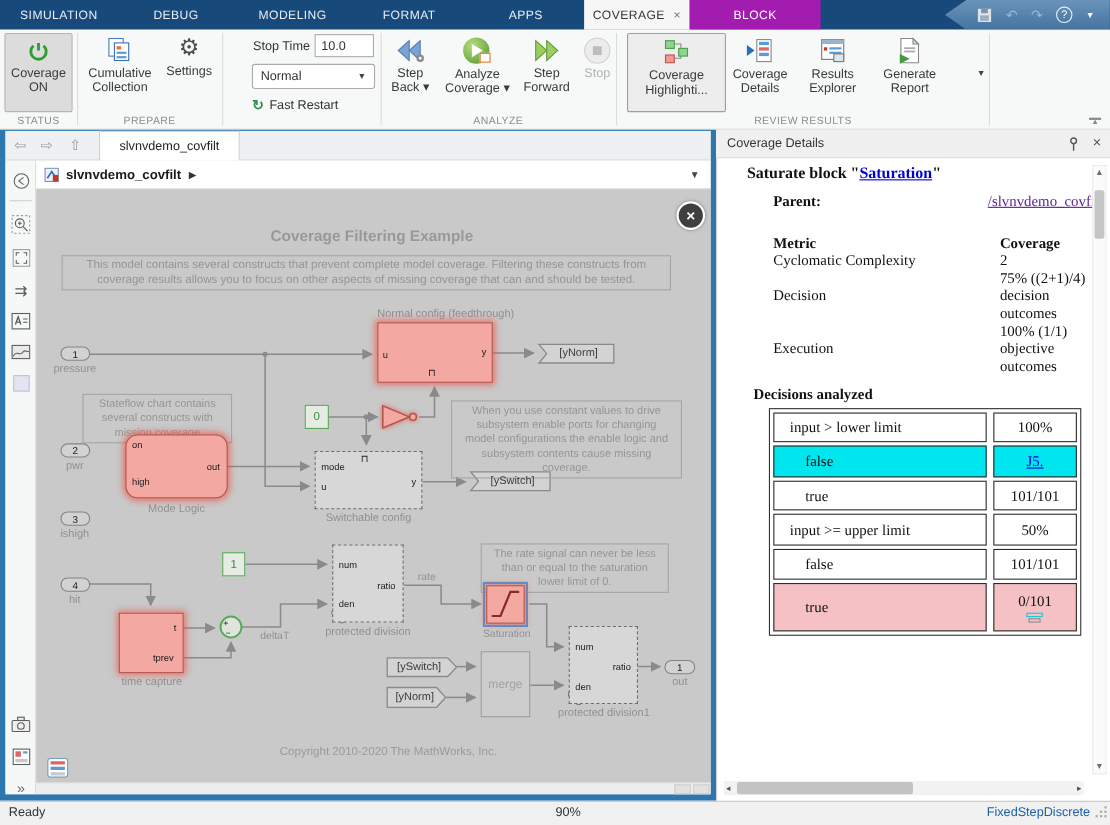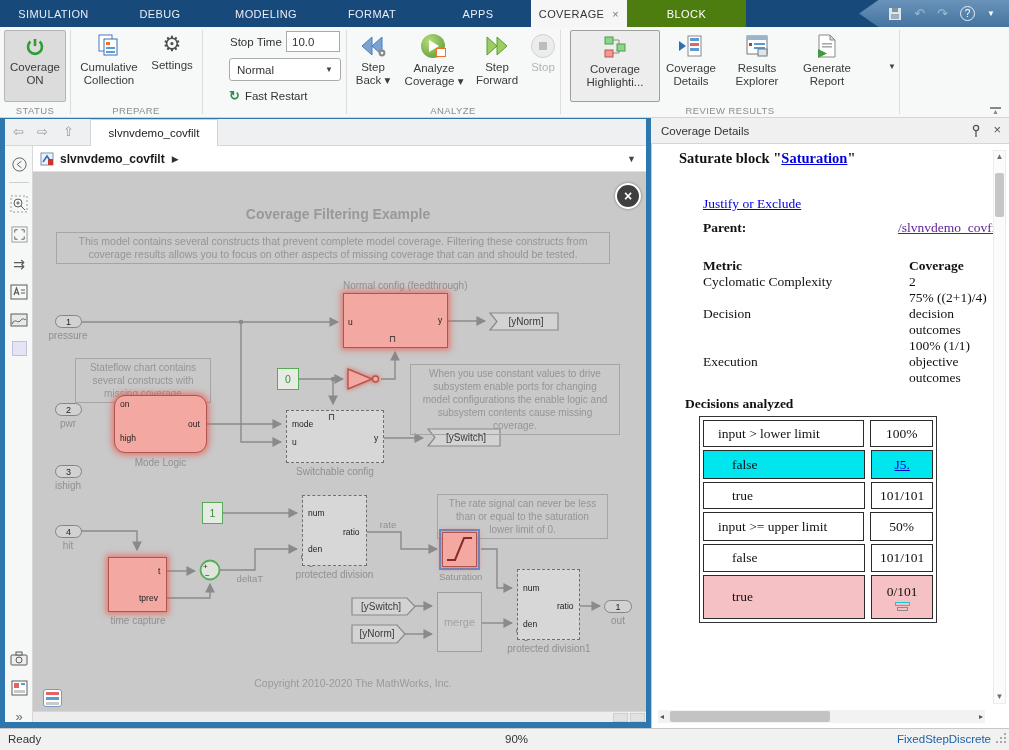--- a/index.html
+++ b/index.html
@@ -5,21 +5,21 @@
   html,body{margin:0;padding:0;background:#888;}
   *{box-sizing:border-box;}
   #app{position:relative;width:1009px;height:750px;background:#fff;overflow:hidden;
        font-family:"Liberation Sans",sans-serif;font-size:12px;color:#333;}
   .abs{position:absolute;}
   
   #tabbar{position:absolute;left:0;top:0;width:1009px;height:27px;background:#17497b;display:flex;}
   .rtab{height:27px;display:flex;align-items:center;justify-content:center;color:#e9eef5;
         font-size:11px;letter-spacing:.4px;cursor:default;}
   .rtab-cov{background:#f6f6f6;color:#333;gap:8px;}
-  .rtab-blk{background:#4d7c0f;color:#fff;text-align:center;}
+  .rtab-blk{background:#a21caf;color:#fff;text-align:center;}
   #qa{position:absolute;right:0;top:0;height:27px;width:150px;
       background:linear-gradient(#6a93ba,#44749f);
       clip-path:polygon(13% 0,100% 0,100% 100%,13% 100%,0 50%);
       display:flex;align-items:center;justify-content:flex-end;gap:12px;padding-right:14px;}
   #toolstrip{position:absolute;left:0;top:27px;width:1009px;height:91px;background:#f7f8f8;
              border-bottom:1px solid #d5d5d5;}
   .tsdiv{position:absolute;top:3px;height:84px;width:1px;background:#dcdcdc;}
   .seclabel{position:absolute;top:78px;height:13px;font-size:9.5px;color:#8c8c8c;text-align:center;letter-spacing:.4px;}
   .bigbtn{position:absolute;top:3px;height:72px;display:flex;flex-direction:column;align-items:center;
           justify-content:flex-start;font-size:11.5px;color:#3a3a3a;text-align:center;line-height:13px;cursor:default;}
@@ -63,21 +63,21 @@
   #phead{position:relative;height:26px;background:#f0f0f0;border-bottom:1px solid #d5d5d5;
          display:flex;align-items:center;font-size:11.5px;color:#333;padding:0 10px;}
   #pbody{position:absolute;left:0;top:26px;right:0;bottom:0;background:#fff;border-left:1px solid #ccc;
          font-family:"Liberation Serif",serif;font-size:13.5px;color:#111;}
   #pcontent{padding:6px 40px 0 27px;}
   .lnk{color:#0000dd;text-decoration:underline;cursor:pointer;}
   .vlnk{color:#5a1d96;text-decoration:underline;cursor:pointer;}
   .mrow{display:flex;width:300px;align-items:center;}
   .mcol1{width:206px;}
   .mcol2{width:90px;}
-  .dectable{margin-left:20px;width:238px;border:1.4px solid #333;padding:3px;background:#fff;}
+  .dectable{margin-left:20px;width:284px;border:1.4px solid #333;padding:3px;background:#fff;}
   .decrow{display:flex;gap:6px;margin-bottom:3px;}
   .decrow:last-child{margin-bottom:0;}
   .decl{width:196px;border:1.4px solid #2b2b2b;display:flex;align-items:center;background:#fff;}
   .decv{width:77px;border:1.4px solid #2b2b2b;display:flex;align-items:center;justify-content:center;
         background:#fff;flex-direction:column;}
   .cyan .decl,.cyan .decv{background:#00e6ee;}
   .pink .decl,.pink .decv{background:#f6c1c5;}
   
   .vsb{position:absolute;right:3px;top:6px;bottom:24px;width:13px;background:#fbfbfb;border:1px solid #ececec;}
   .sbarrow{color:#6f6f6f;font-size:8px;text-align:center;line-height:12px;height:12px;cursor:pointer;}
@@ -505,23 +505,20 @@
             <path d="M5,7 V13"></path>
           </svg>
       </span>
       <span style="position:absolute;right:8px;top:4px;color:#555;font-size:13px;">×</span>
     </div>
     <div id="pbody">
       <div id="pcontent">
         <div style="font-size:14.5px;font-weight:bold;">
           <span>Saturate block "</span><span class="lnk">Saturation</span><span>"</span>
         </div>
-        <div style="margin:29px 0 0 24px;">
-          <span class="lnk">Justify or Exclude</span>
-        </div>
         <div class="mrow" style="margin:8px 0 0 24px;font-weight:bold;">
           <span style="width:145px;">Parent:</span>
           <span class="vlnk" style="font-weight:normal;margin-left:auto;">/slvnvdemo_covfilt</span>
         </div>
 
         <div class="mrow" style="margin:22px 0 0 24px;font-weight:bold;">
           <span class="mcol1">Metric</span>
           <span class="mcol2">Coverage</span>
         </div>
         <div class="mrow" style="margin-left:24px;">

